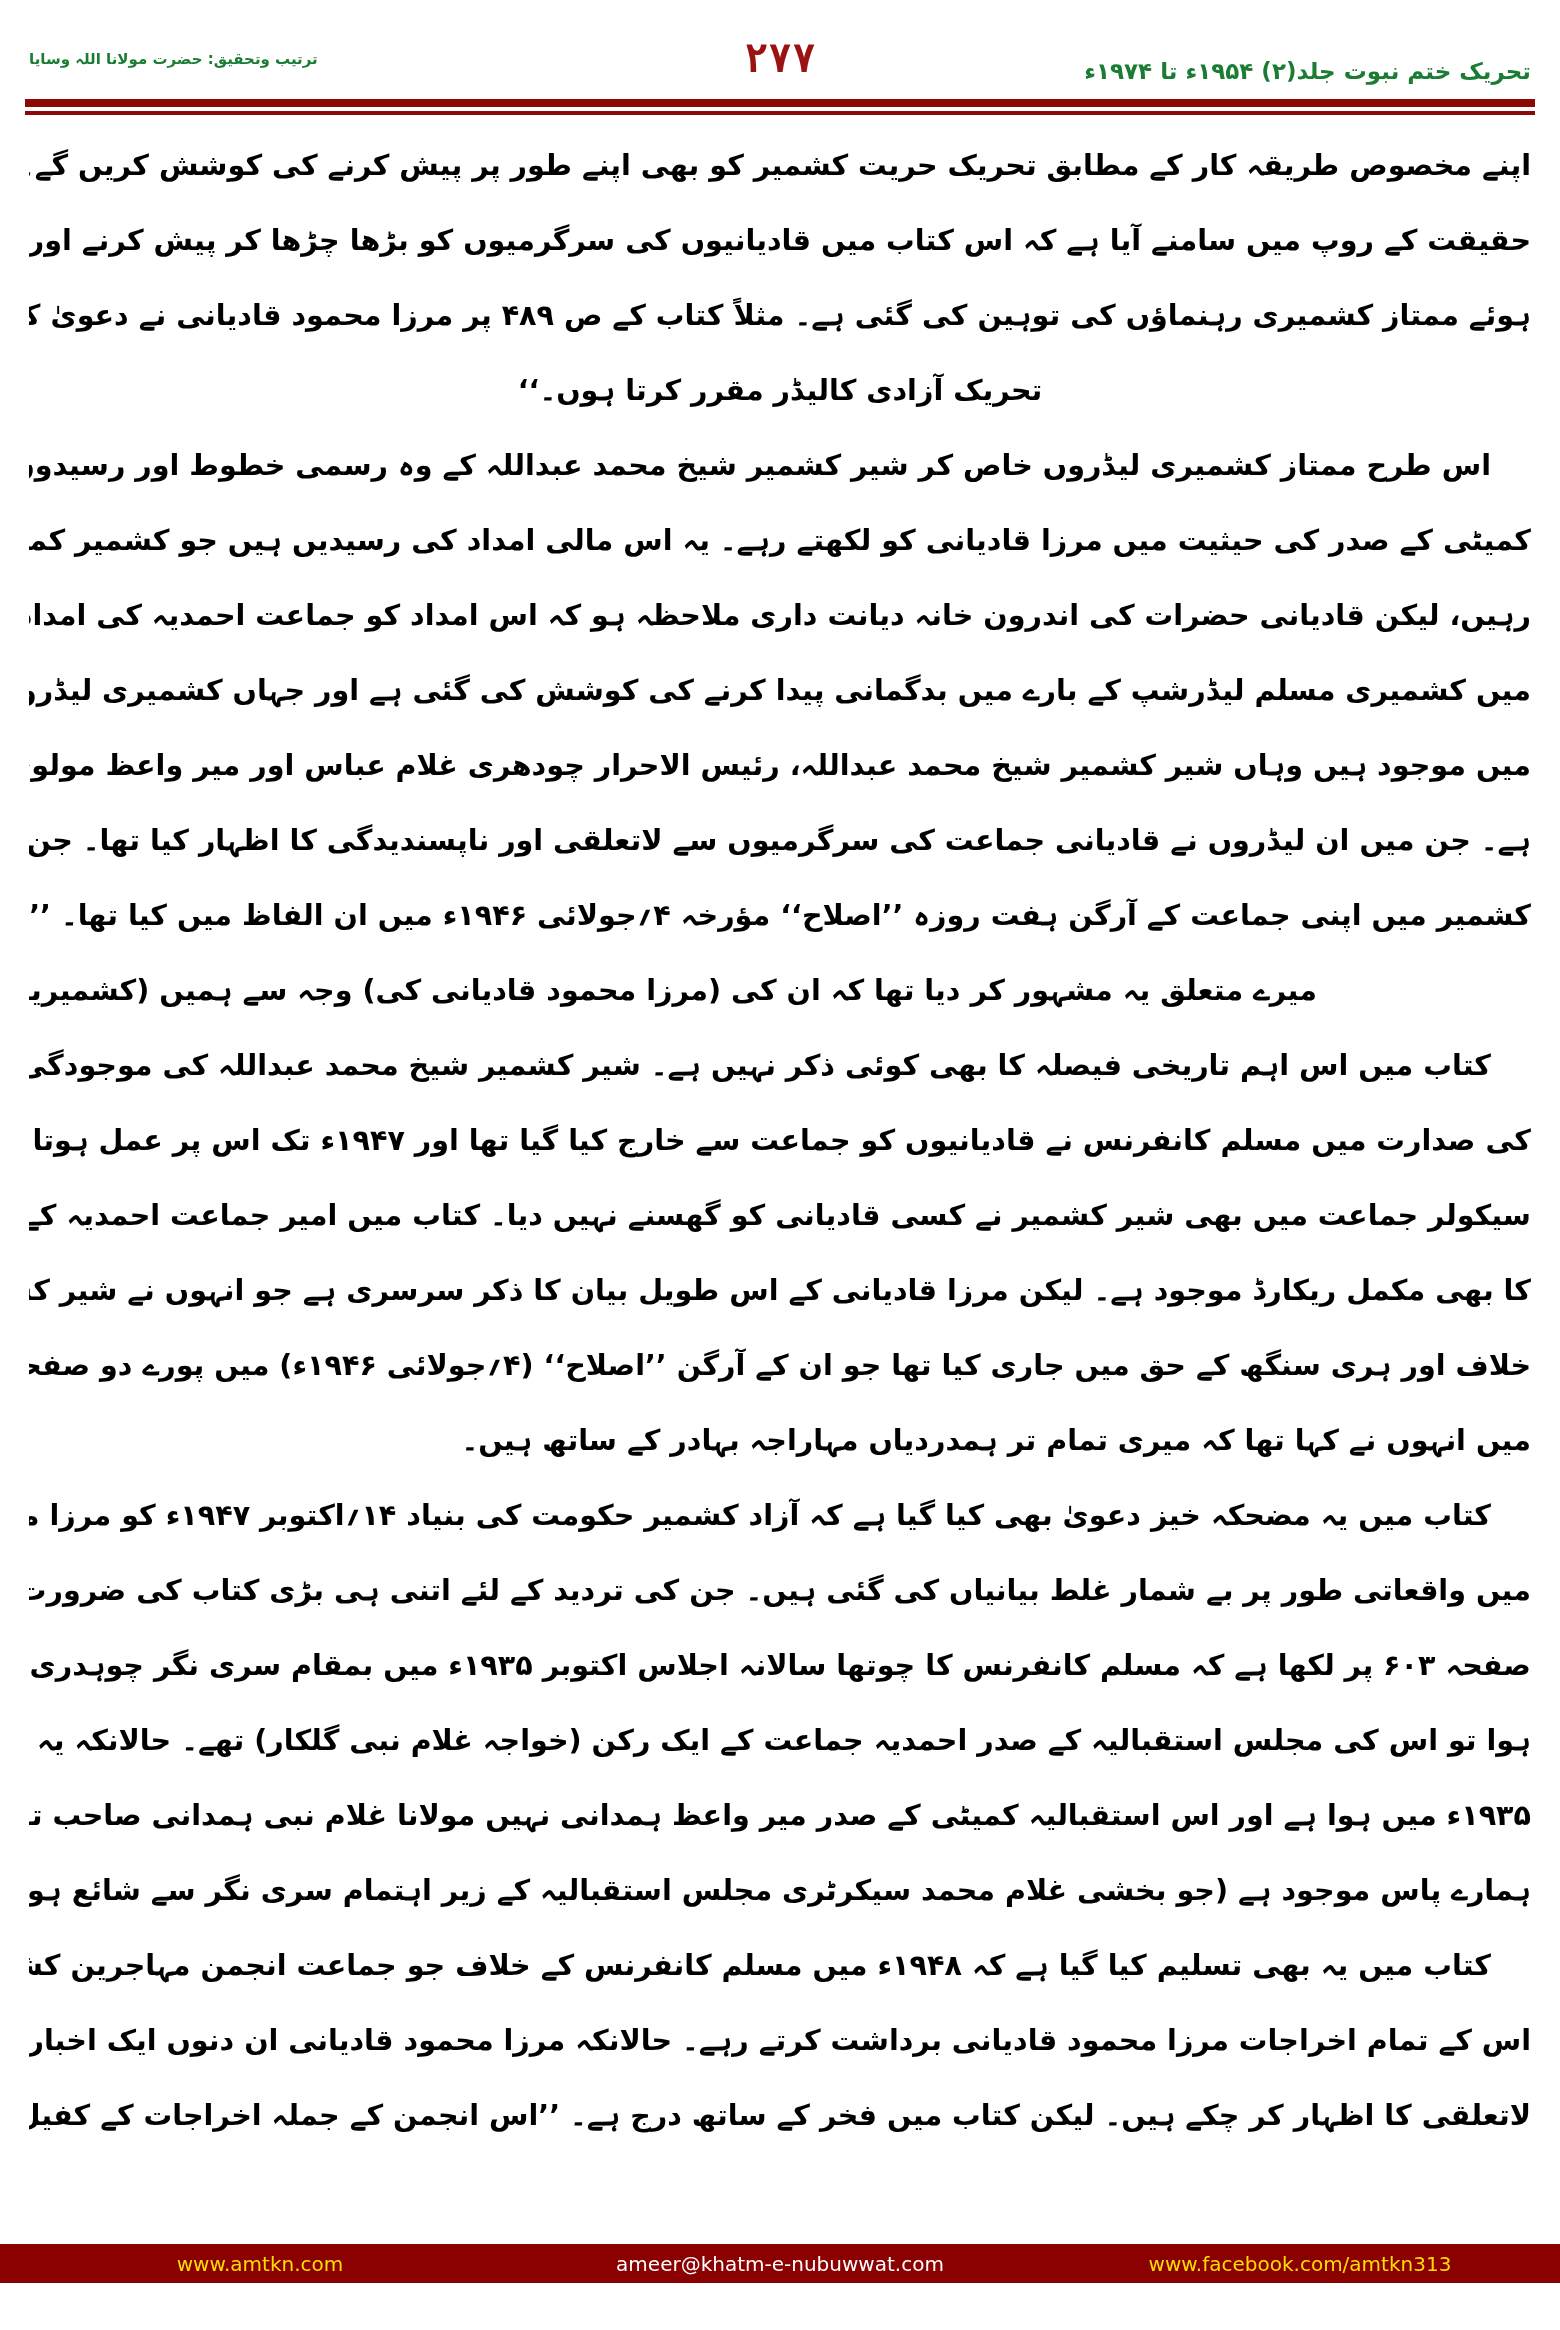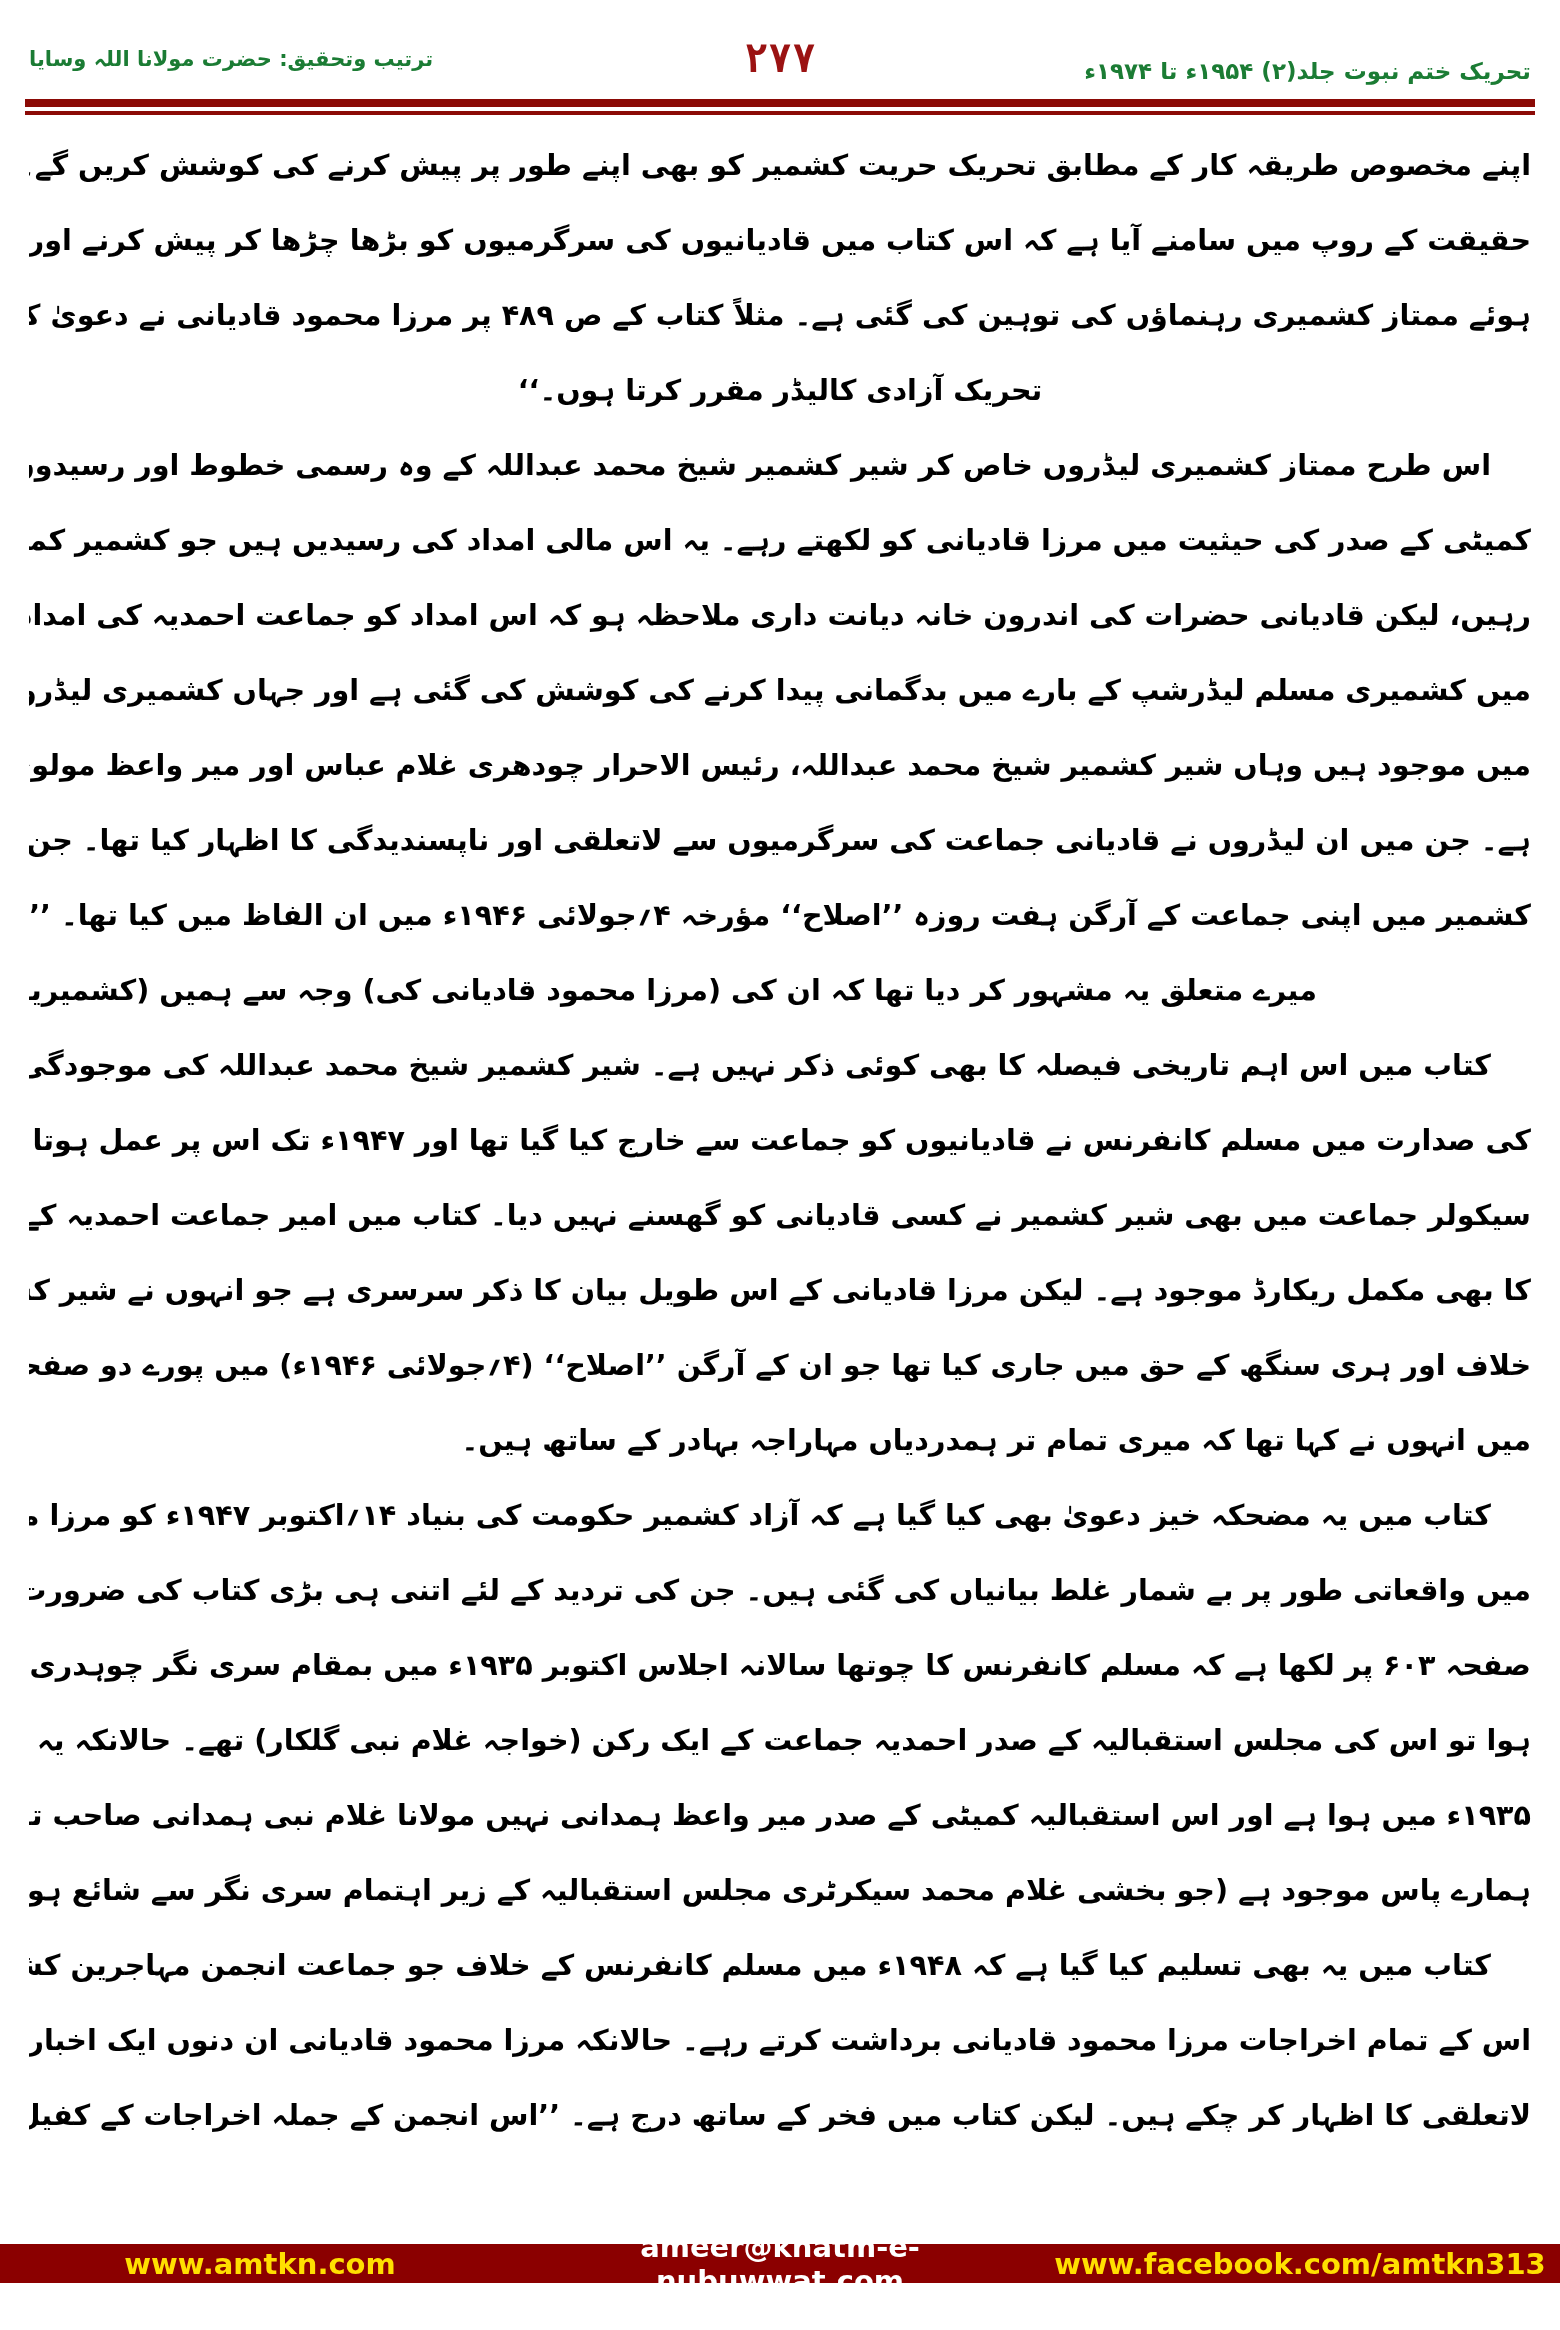--- a/index.html
+++ b/index.html
@@ -25,21 +25,21 @@
     direction:rtl;
   }
   .hdr .vol{
     color:var(--green);font-weight:bold;font-size:23px;white-space:nowrap;margin-top:24px;
   }
   .hdr .pnum{
     color:var(--pagenum);font-weight:bold;font-size:40px;
     position:absolute;left:50%;transform:translateX(-50%);font-family:Liberation Mono, monospace;
   }
   .hdr .credit{
-    color:var(--green);font-weight:bold;font-size:21px;white-space:nowrap;
+    color:var(--green);font-weight:bold;font-size:15px;white-space:nowrap;
   }
   
   .rules{position:absolute;top:99px;left:25px;right:25px;}
   .rules .r1{height:8.4px;background:var(--rule);}
   .rules .r2{height:4.2px;background:var(--rule);margin-top:3.4px;}
   
   .bodytext{
     position:absolute;top:128px;left:29px;right:29px;
     direction:rtl;color:#000;
     font-size:28.6px;font-weight:bold;
@@ -50,21 +50,21 @@
   .line.center{text-align:center;}
   .line.quote{text-align:justify;text-align-last:justify;padding-right:214px;padding-left:197px;}
   .line.end{text-align:start;}
   
   .footer{
     position:absolute;top:2244px;left:0;right:0;height:39px;
     background:var(--band);
     display:flex;align-items:center;
   }
   .footer .slot{flex:1 1 0;text-align:center;}
-  .footer a{font-size:29px;text-decoration:none;font-weight:bold;}
+  .footer a{font-size:20px;text-decoration:none;font-weight:normal;}
   .footer a.yellow{color:var(--yellow);}
   .footer a.white{color:var(--white);margin-top:24px;}
 </style>
 </head>
 <body>
 
 <div class="page">
 
   <div class="hdr">
     <span class="vol">تحریک ختم نبوت جلد(۲) ۱۹۵۴ء تا ۱۹۷۴ء</span>

